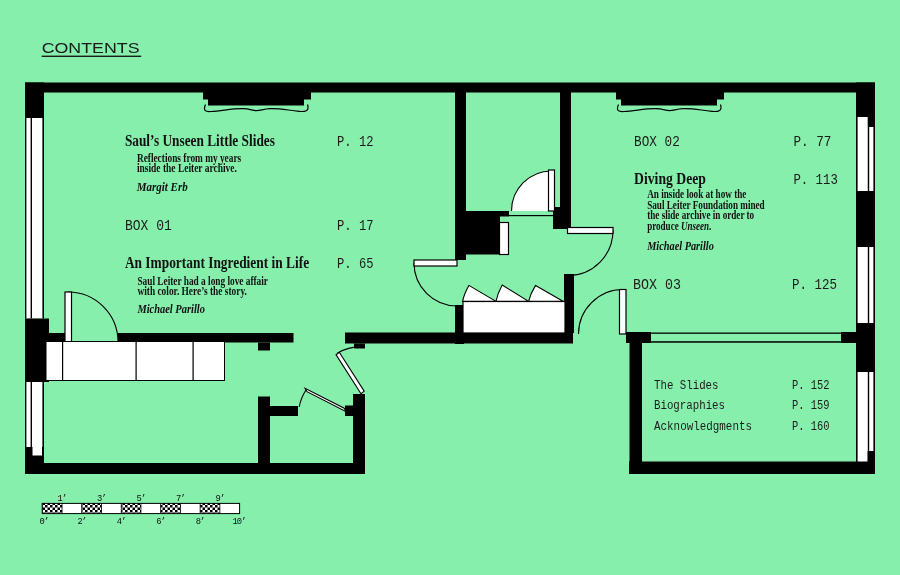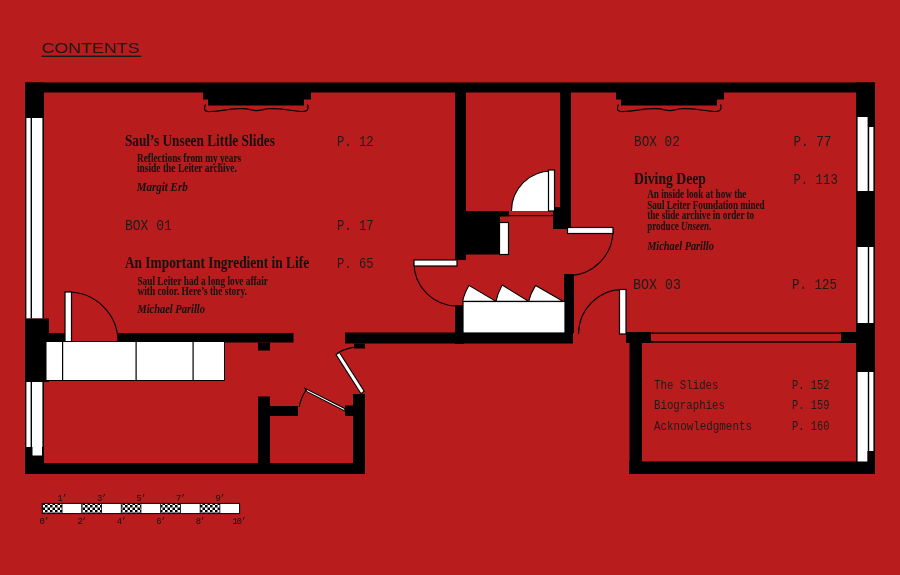--- a/index.html
+++ b/index.html
@@ -1,16 +1,16 @@
 <!DOCTYPE html>
 <html><head>
 <meta charset="utf-8">
 <style>
   html,body{margin:0;padding:0;background:#fff;}
-  #page{width:900px;height:575px;position:relative;background:#b91c1c;overflow:hidden;}
+  #page{width:900px;height:575px;position:relative;background:#86efac;overflow:hidden;}
   svg{display:block;}
   .t1{font-family:"Liberation Serif",serif;font-weight:700;font-size:17.5px;fill:#111;}
   .td{font-family:"Liberation Serif",serif;font-weight:700;font-size:11.6px;fill:#111;}
   .ti{font-family:"Liberation Serif",serif;font-style:italic;font-weight:700;font-size:12.6px;fill:#111;}
   .m13{font-family:"Liberation Mono",monospace;font-size:15px;fill:#1c1c1c;}
   .m11{font-family:"Liberation Mono",monospace;font-size:12.3px;fill:#1c1c1c;}
   .m9{font-family:"Liberation Mono",monospace;font-size:8.8px;fill:#111;letter-spacing:-0.9px;}
   .cap{font-family:"Liberation Sans",sans-serif;font-size:15.5px;fill:#1a1a1a;}
 </style>
 </head>

